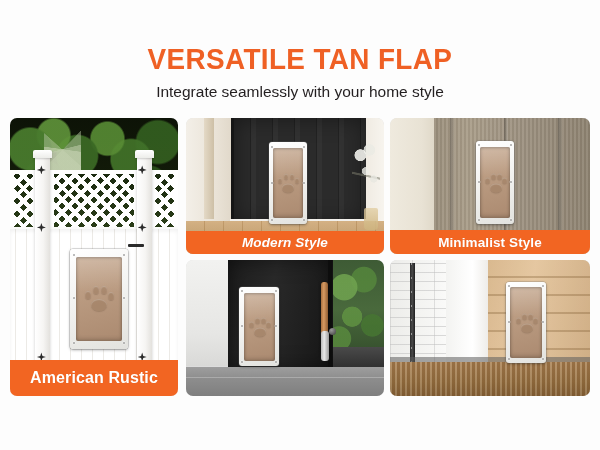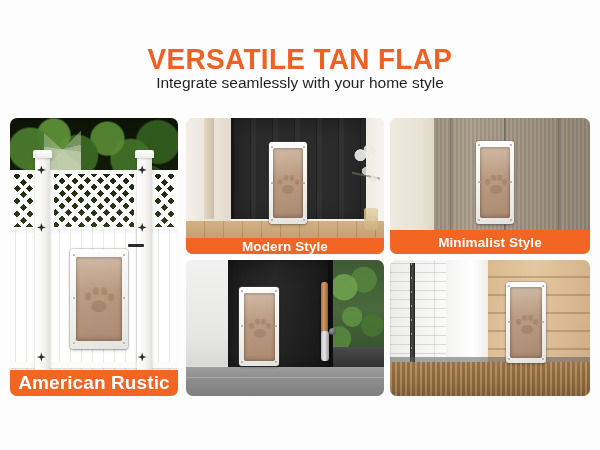--- a/index.html
+++ b/index.html
@@ -20,20 +20,21 @@
     font-family:"Liberation Sans", sans-serif;
     font-weight:bold;
     font-size:30px;
     letter-spacing:0.4px;
     color:#ef6024;
     transform:scaleX(0.93);
     line-height:1;
     white-space:nowrap;
   }
   .subtitle{
+    margin-top:9px;
     font-size:15.5px;
     color:#231f20;
     font-weight:normal;
     white-space:nowrap;
   }
 
   
   .grid{position:absolute;left:0;top:0;width:600px;height:450px;}
   .card{position:absolute;border-radius:7px;overflow:hidden;background:#ddd;}
   .scene{position:absolute;inset:0;overflow:hidden;}
@@ -44,24 +45,24 @@
     color:#ffffff;
     font-size:13.5px;
     font-weight:bold;
     display:flex;align-items:center;justify-content:center;
     letter-spacing:.1px;
     text-shadow:0 0 1px rgba(0,0,0,.10);
   }
 
   
   #card-american-rustic{left:10px;top:118px;width:168px;height:278px;}
-  #card-american-rustic .label{height:26px;font-size:19px;}
+  #card-american-rustic .label{height:36px;font-size:16px;}
 
   #card-modern{left:186px;top:118px;width:198px;height:136px;}
-  #card-modern .label{height:16px;}
+  #card-modern .label{height:23px;font-style:italic;}
 
   #card-minimalist{left:390px;top:118px;width:200px;height:136px;}
   #card-minimalist .label{height:24px;}
 
   #card-light-luxury{left:186px;top:260px;width:198px;height:136px;}
   #card-light-luxury .label{height:24px;}
 
   #card-retro{left:390px;top:260px;width:200px;height:136px;}
   #card-retro .label{height:24px;}
 

